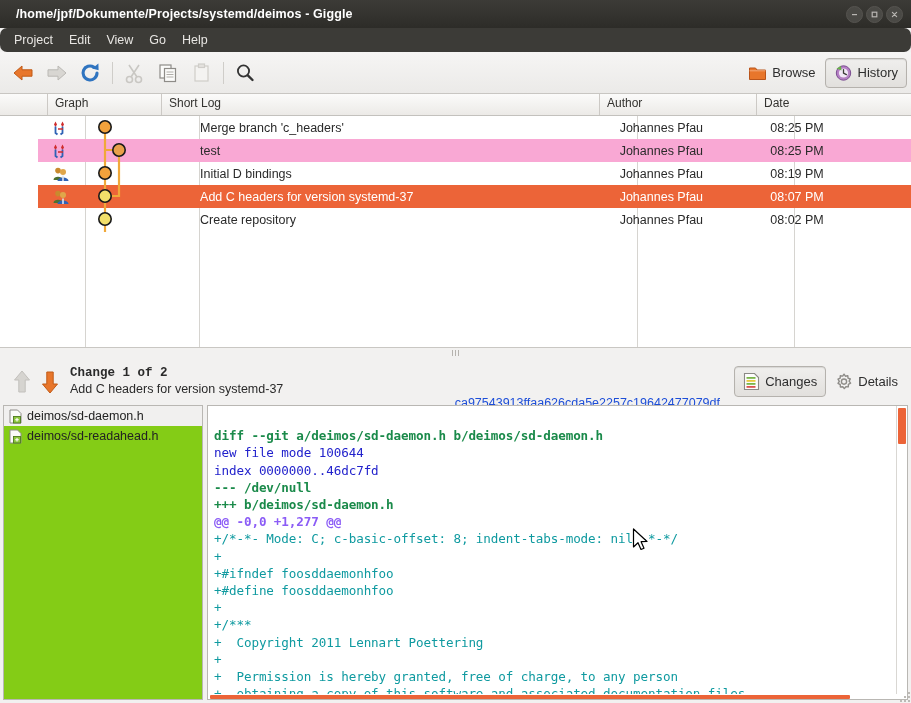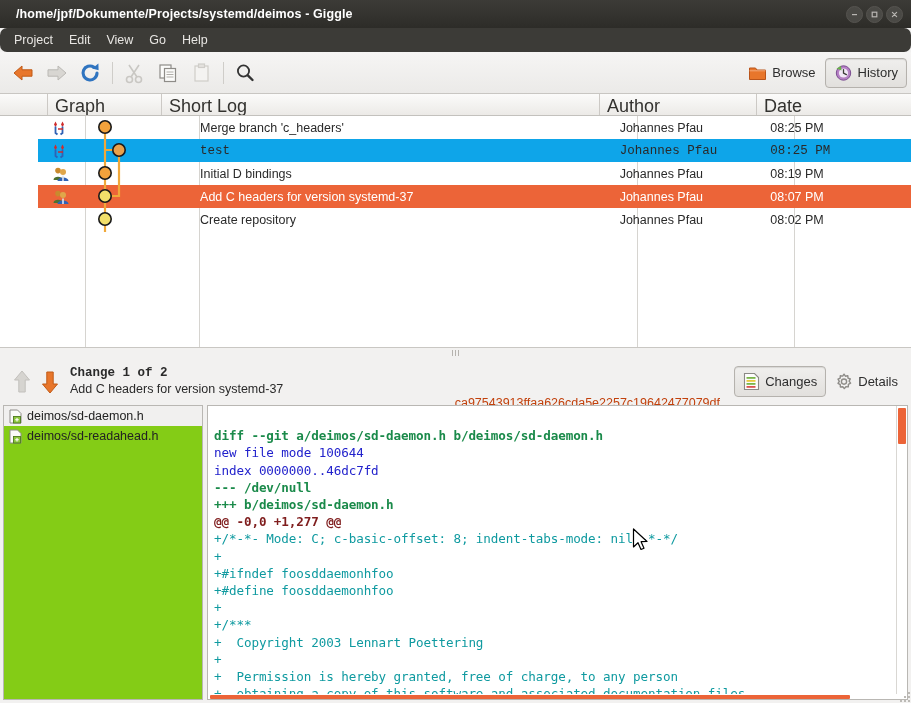--- a/index.html
+++ b/index.html
@@ -121,21 +121,21 @@
     overflow: hidden;
   }
   .table-header {
     display: flex;
     height: 21px;
     flex: 0 0 21px;
     background: linear-gradient(to bottom, #fbfbfa 0%, #eceae7 100%);
     border-bottom: 1px solid #c3c1bd;
   }
   .th {
-    font-size: 18px;
+    font-size: 12px;
     color: #33322f;
     padding: 2px 0 0 7px;
     border-right: 1px solid #ccc9c5;
     box-sizing: border-box;
     overflow: hidden;
     white-space: nowrap;
   }
   .th.c-icon  { width: 48px; padding-left: 0; }
   .th.c-graph { width: 114px; }
   .th.c-log   { width: 438px; }
@@ -145,21 +145,21 @@
   .rows { position: relative; flex: 1 1 auto; margin-left: 38px; }
   .row {
     display: flex;
     height: 23px;
     align-items: center;
     position: relative;
     font-size: 12.5px;
     color: #2a2a2a;
     box-sizing: border-box;
   }
-  .row.alt { background: #0ea5e9; font-family: Liberation Mono, monospace; }
+  .row.alt { background: #f9a8d4; }
   .row.selected { background: #ec6438; color: #ffffff; }
   .cell { box-sizing: border-box; overflow: hidden; white-space: nowrap; }
   .cell.c-icon  { width: 48px; display:flex; align-items:center; justify-content:center; }
   .cell.c-graph { width: 114px; }
   .cell.c-log   { width: 438px; padding-left: 7px; }
   .cell.c-auth  { width: 157px; padding-left: 7px; }
   .cell.c-date  { width: 154px; padding-left: 7px; }
 
   
   .col-line {
@@ -205,21 +205,21 @@
   .change-info { margin-left: 6px; line-height: 1.25; }
   .change-title { font-size: 12.5px; font-weight: bold; color: #2a2a2a; font-family: Liberation Mono, monospace; }
   .change-sub   { font-size: 12.5px; color: #2a2a2a; }
   .hash-info {
     position: absolute;
     left: 420px;
     text-align: right;
     width: 300px;
     line-height: 1.25;
     font-size: 12.5px;
-    color: #c2410c;
+    color: #1d4ed8;
     margin-top: 45px;
   }
   .detail-buttons {
     position: absolute; right: 4px;
     display: flex; align-items: center;
   }
 
   .detail-body {
     flex: 1 1 auto;
     display: flex;
@@ -259,21 +259,21 @@
     font-size: 12.6px;
     line-height: 17.2px;
     padding: 4px 0 0 6px;
     white-space: pre;
     letter-spacing: -0.1px;
   }
   .d-file  { color: #1a8a4a; font-weight: bold; }
   .d-meta  { color: #2222cc; }
   .d-minus { color: #1a8a4a; font-weight: bold; }
   .d-plusf { color: #1a8a4a; font-weight: bold; }
-  .d-hunk  { color: #7f1d1d; font-weight: bold; }
+  .d-hunk  { color: #8b5cf6; font-weight: bold; }
   .d-add   { color: #0f9aa0; }
 
   .vscroll {
     position: absolute;
     right: 0; top: 0; bottom: 0;
     width: 10px;
     background: #ffffff;
     border-left: 1px solid #d9d7d3;
   }
   .vthumb {
@@ -586,21 +586,21 @@
 <span class="d-meta">index 0000000..46dc7fd</span>
 <span class="d-minus">--- /dev/null</span>
 <span class="d-plusf">+++ b/deimos/sd-daemon.h</span>
 <span class="d-hunk">@@ -0,0 +1,277 @@</span>
 <span class="d-add">+/*-*- Mode: C; c-basic-offset: 8; indent-tabs-mode: nil -*-*/</span>
 <span class="d-add">+</span>
 <span class="d-add">+#ifndef foosddaemonhfoo</span>
 <span class="d-add">+#define foosddaemonhfoo</span>
 <span class="d-add">+</span>
 <span class="d-add">+/***</span>
-<span class="d-add">+  Copyright 2003 Lennart Poettering</span>
+<span class="d-add">+  Copyright 2011 Lennart Poettering</span>
 <span class="d-add">+</span>
 <span class="d-add">+  Permission is hereby granted, free of charge, to any person</span>
 <span class="d-add">+  obtaining a copy of this software and associated documentation files</span>
         </div>
         <div class="vscroll">
           <div class="vthumb"></div>
         </div>
         <div class="hscroll">
           <div class="hthumb"></div>
         </div>

